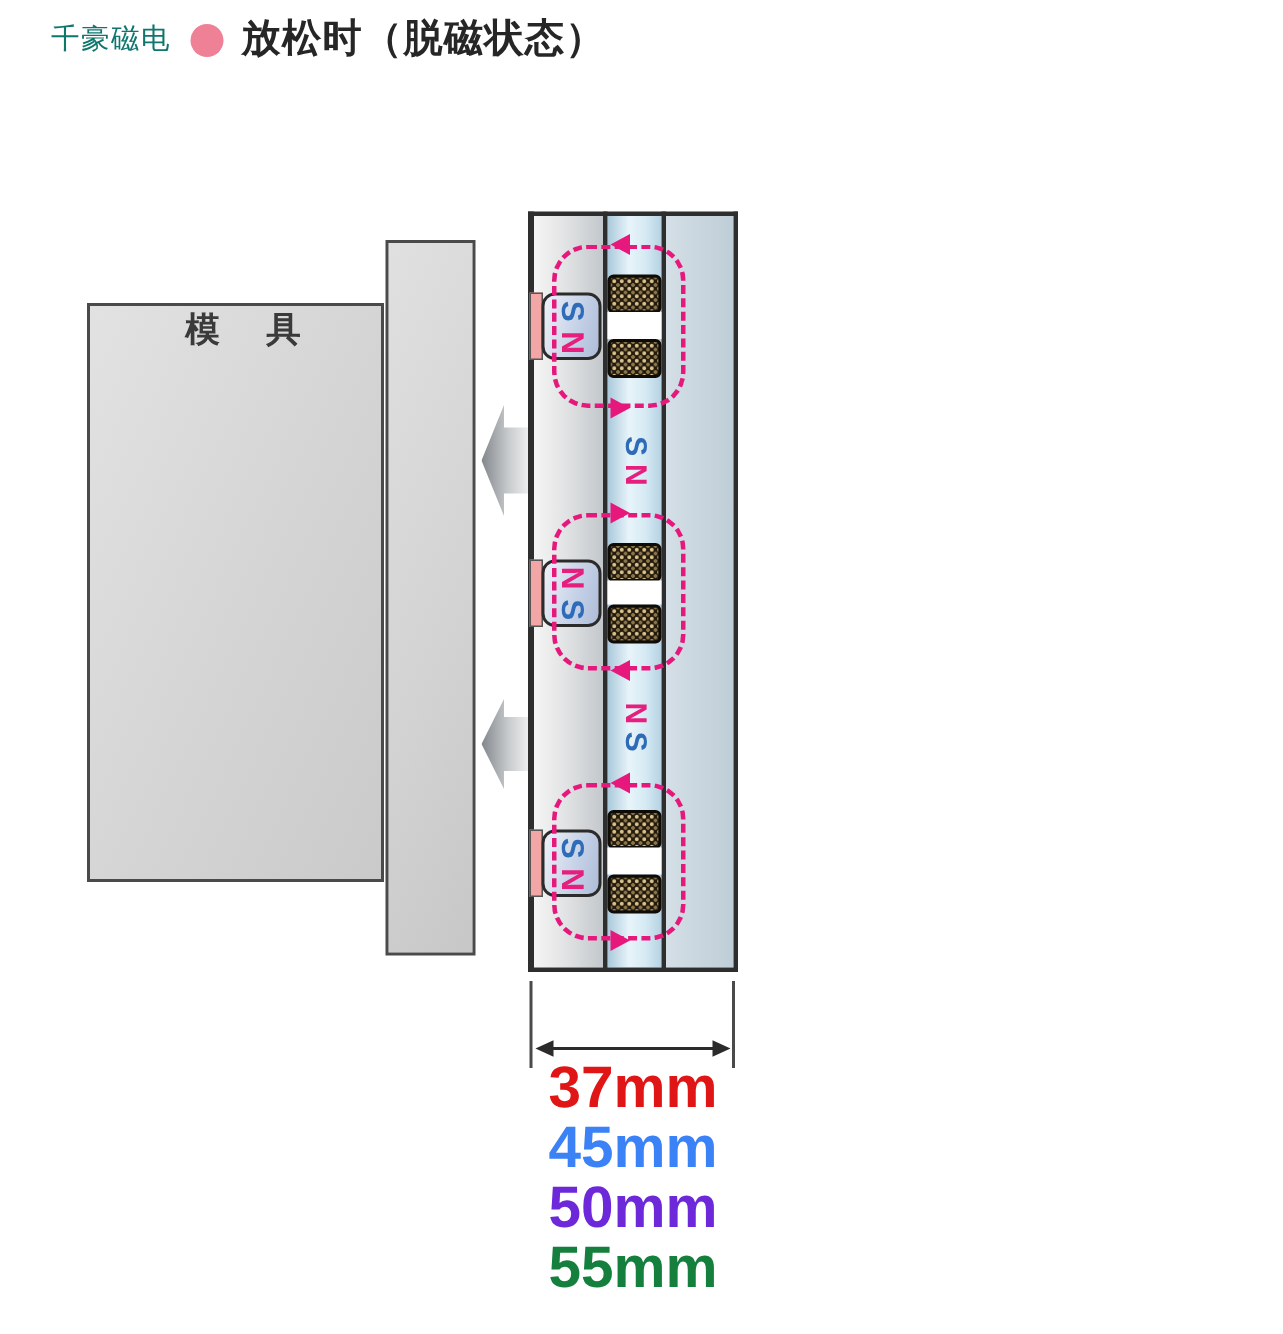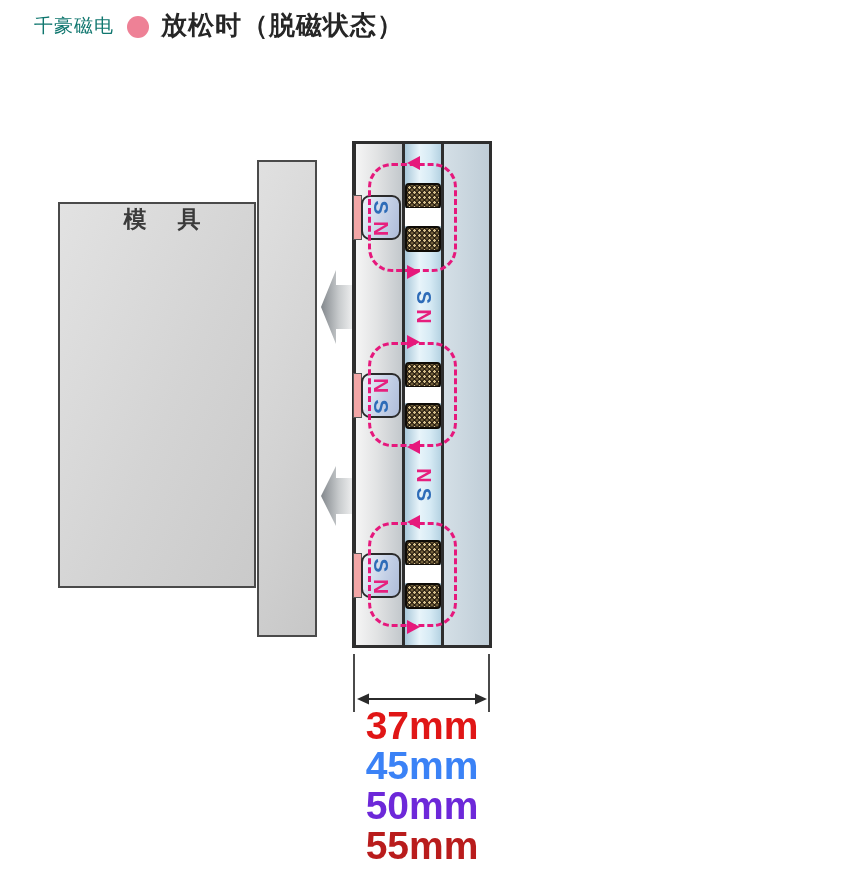--- a/index.html
+++ b/index.html
@@ -171,16 +171,16 @@
   <div class="ext-line" style="left:488px;"></div>
   <svg class="dim-arrow" width="132" height="14" viewBox="0 0 132 14">
     <line x1="11" y1="7" x2="121" y2="7" stroke="#2b2b2b" stroke-width="2"></line>
     <polygon points="1,7 13,1.5 13,12.5" fill="#2b2b2b"></polygon>
     <polygon points="131,7 119,1.5 119,12.5" fill="#2b2b2b"></polygon>
   </svg>
   <div class="dim-values">
     <div style="color: rgb(224, 22, 22);">37mm</div>
     <div style="color: #3b82f6;">45mm</div>
     <div style="color: #6d28d9;">50mm</div>
-    <div style="color: #b91c1c;">55mm</div>
+    <div style="color: #15803d;">55mm</div>
   </div>
 
 </div>
 
 </body></html>

